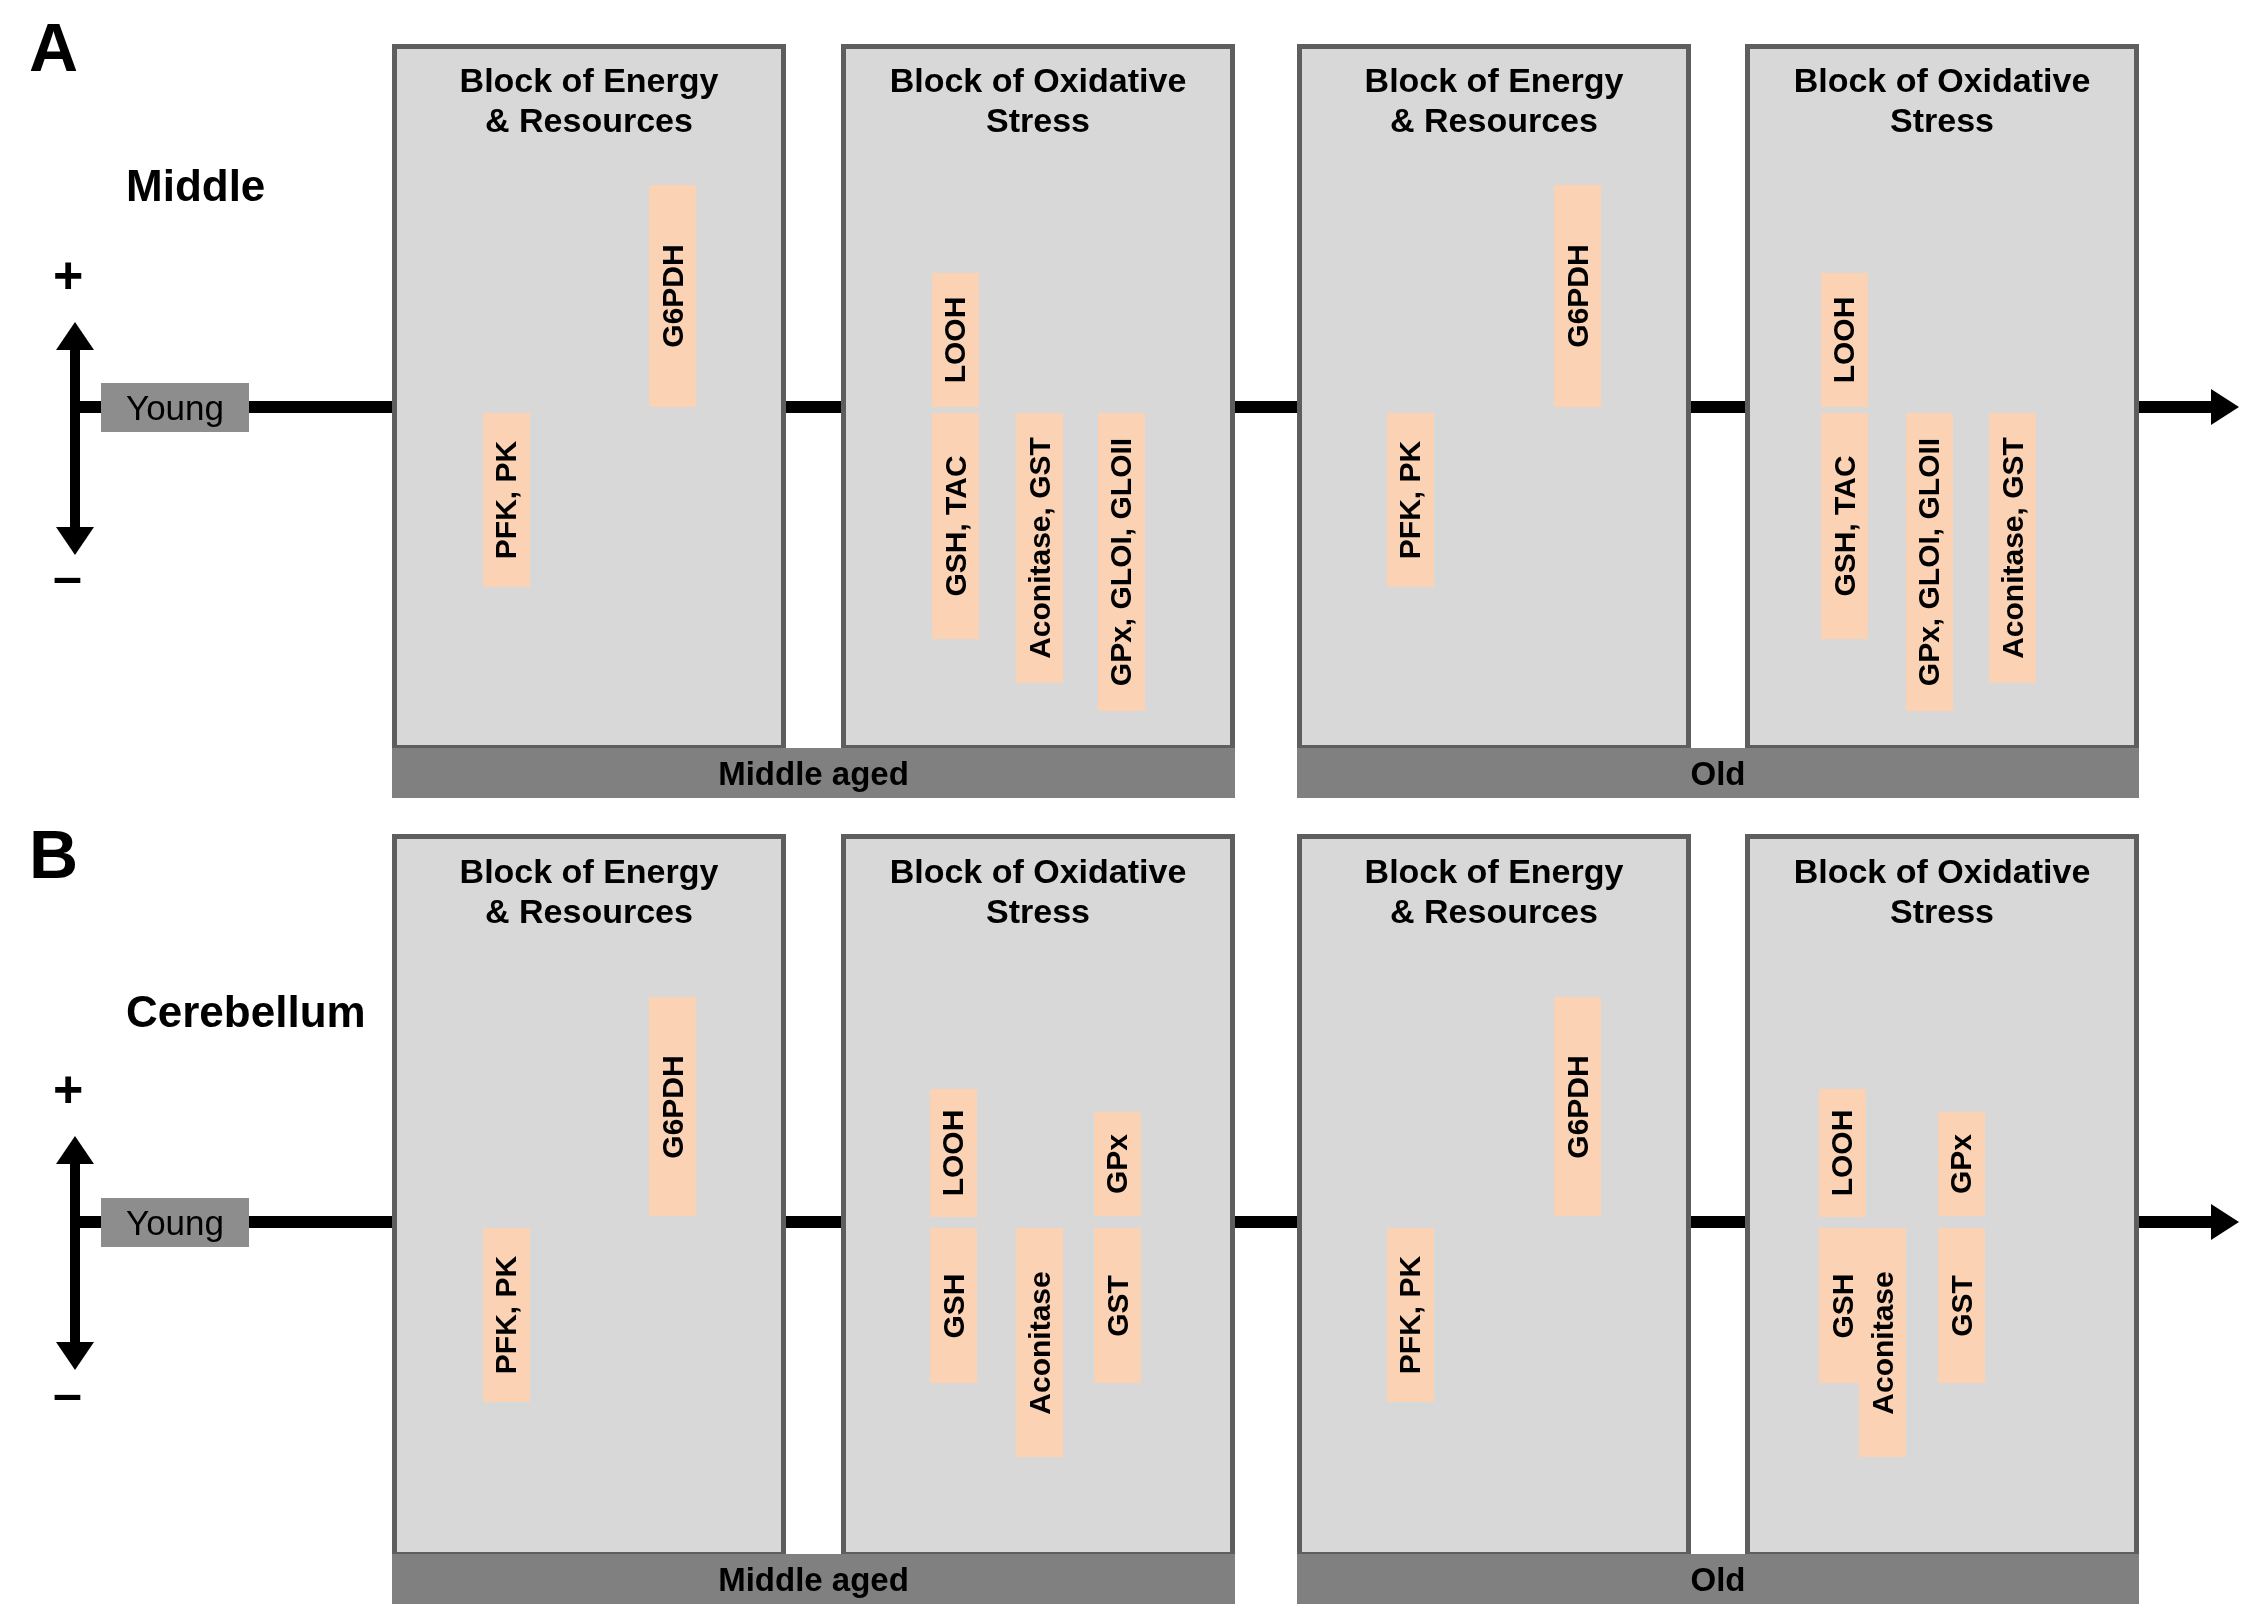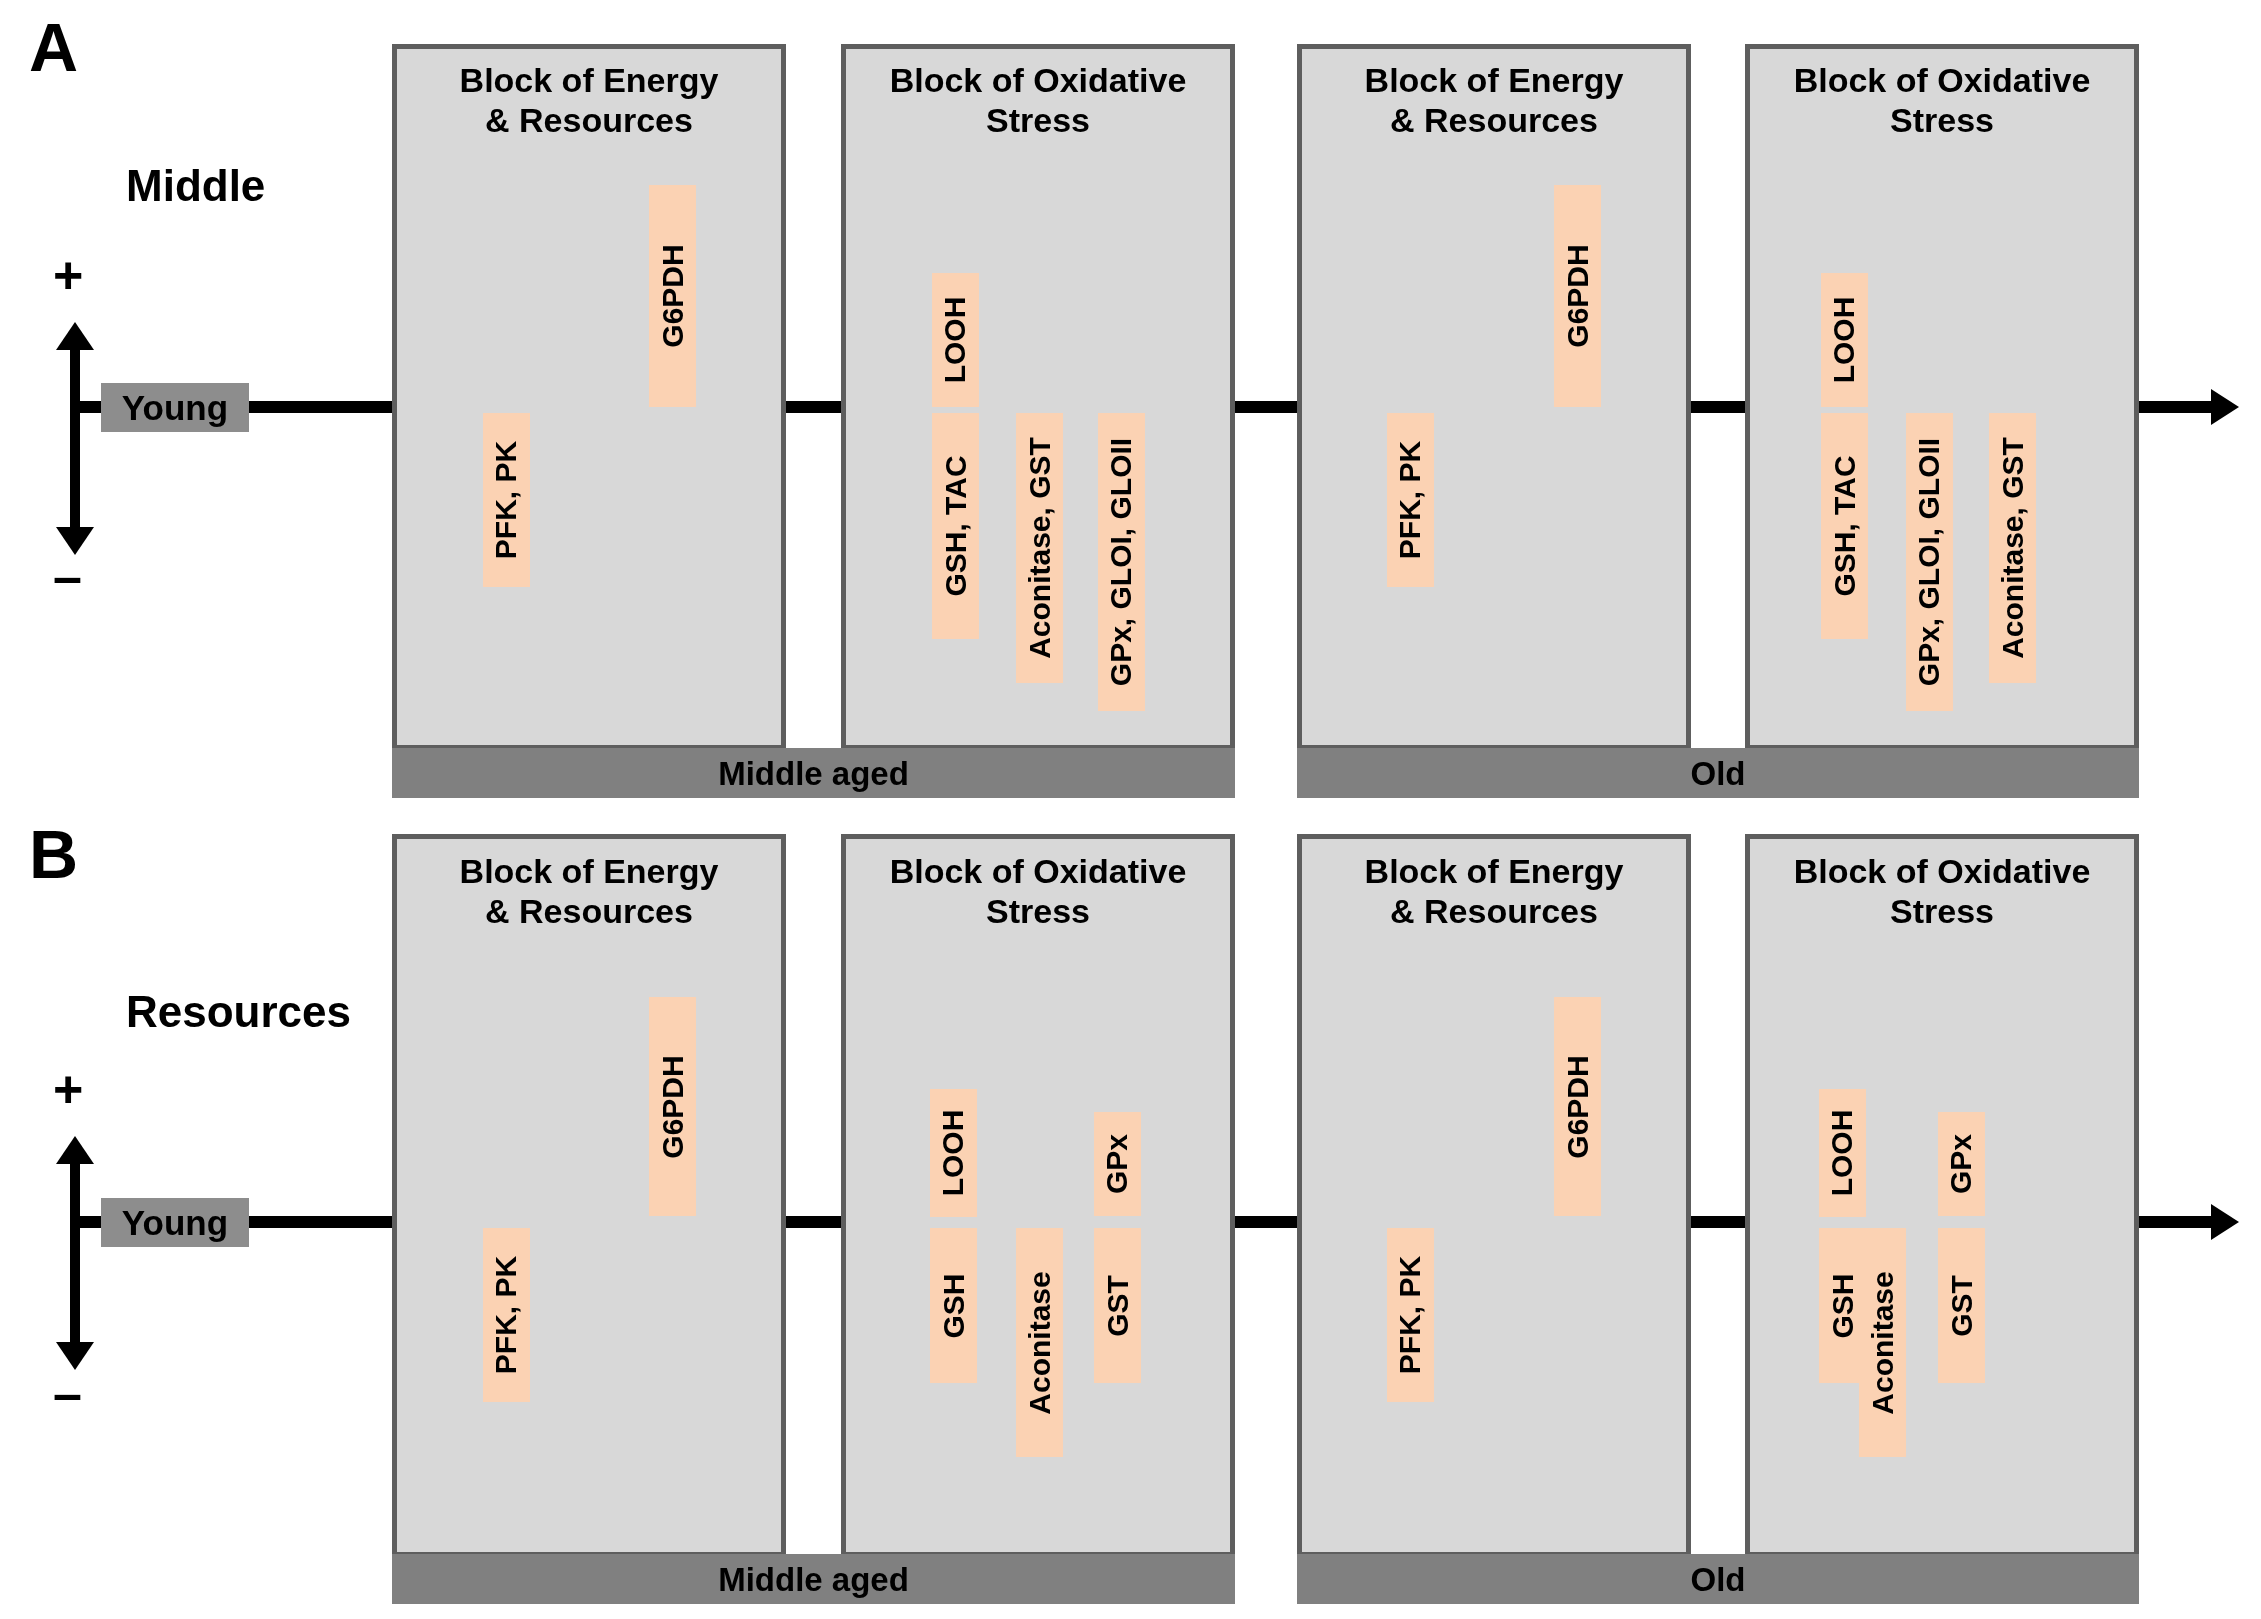--- a/index.html
+++ b/index.html
@@ -78,21 +78,21 @@
     height: 0;
     border-top: 18px solid transparent;
     border-bottom: 18px solid transparent;
     border-left: 28px solid #000000;
   }
   .young-chip {
     position: absolute;
     background: #8d8d8d;
     color: #000000;
     font-size: 35px;
-    font-weight: bold;
+    font-weight: normal;
     display: flex;
     align-items: center;
     justify-content: center;
     line-height: 1;
   }
   
   .block {
     position: absolute;
     background: #d8d8d8;
     border: 5.5px solid #5e5e5e;
@@ -222,21 +222,21 @@
       <span class="marker-label">Aconitase, GST</span>
     </div>
 
     <div class="agebar" style="left:1297px;top:748px;width:842px;height:50px;">Old</div>
   </div>
 
   <div class="panel" style="top:808px;height:812px;">
 
     <div class="panel-letter" style="left:29px;top:12px;">B</div>
 
-    <div class="region-title" style="left:126px;top:182px;">Resources</div>
+    <div class="region-title" style="left:126px;top:182px;">Cerebellum</div>
 
     <div class="vaxis" style="left:70px;top:0;">
       <div class="plus-sign" style="left:-17px;top:255px;">+</div>
       <div class="vaxis-head up" style="top:328px;"></div>
       <div class="vaxis-shaft" style="top:352px;height:183px;"></div>
       <div class="vaxis-head down" style="top:534px;"></div>
       <div class="minus-sign" style="left:-17px;top:559px;">–</div>
     </div>
 
     <div class="baseline" style="left:70px;top:408px;width:2144px;"></div>

